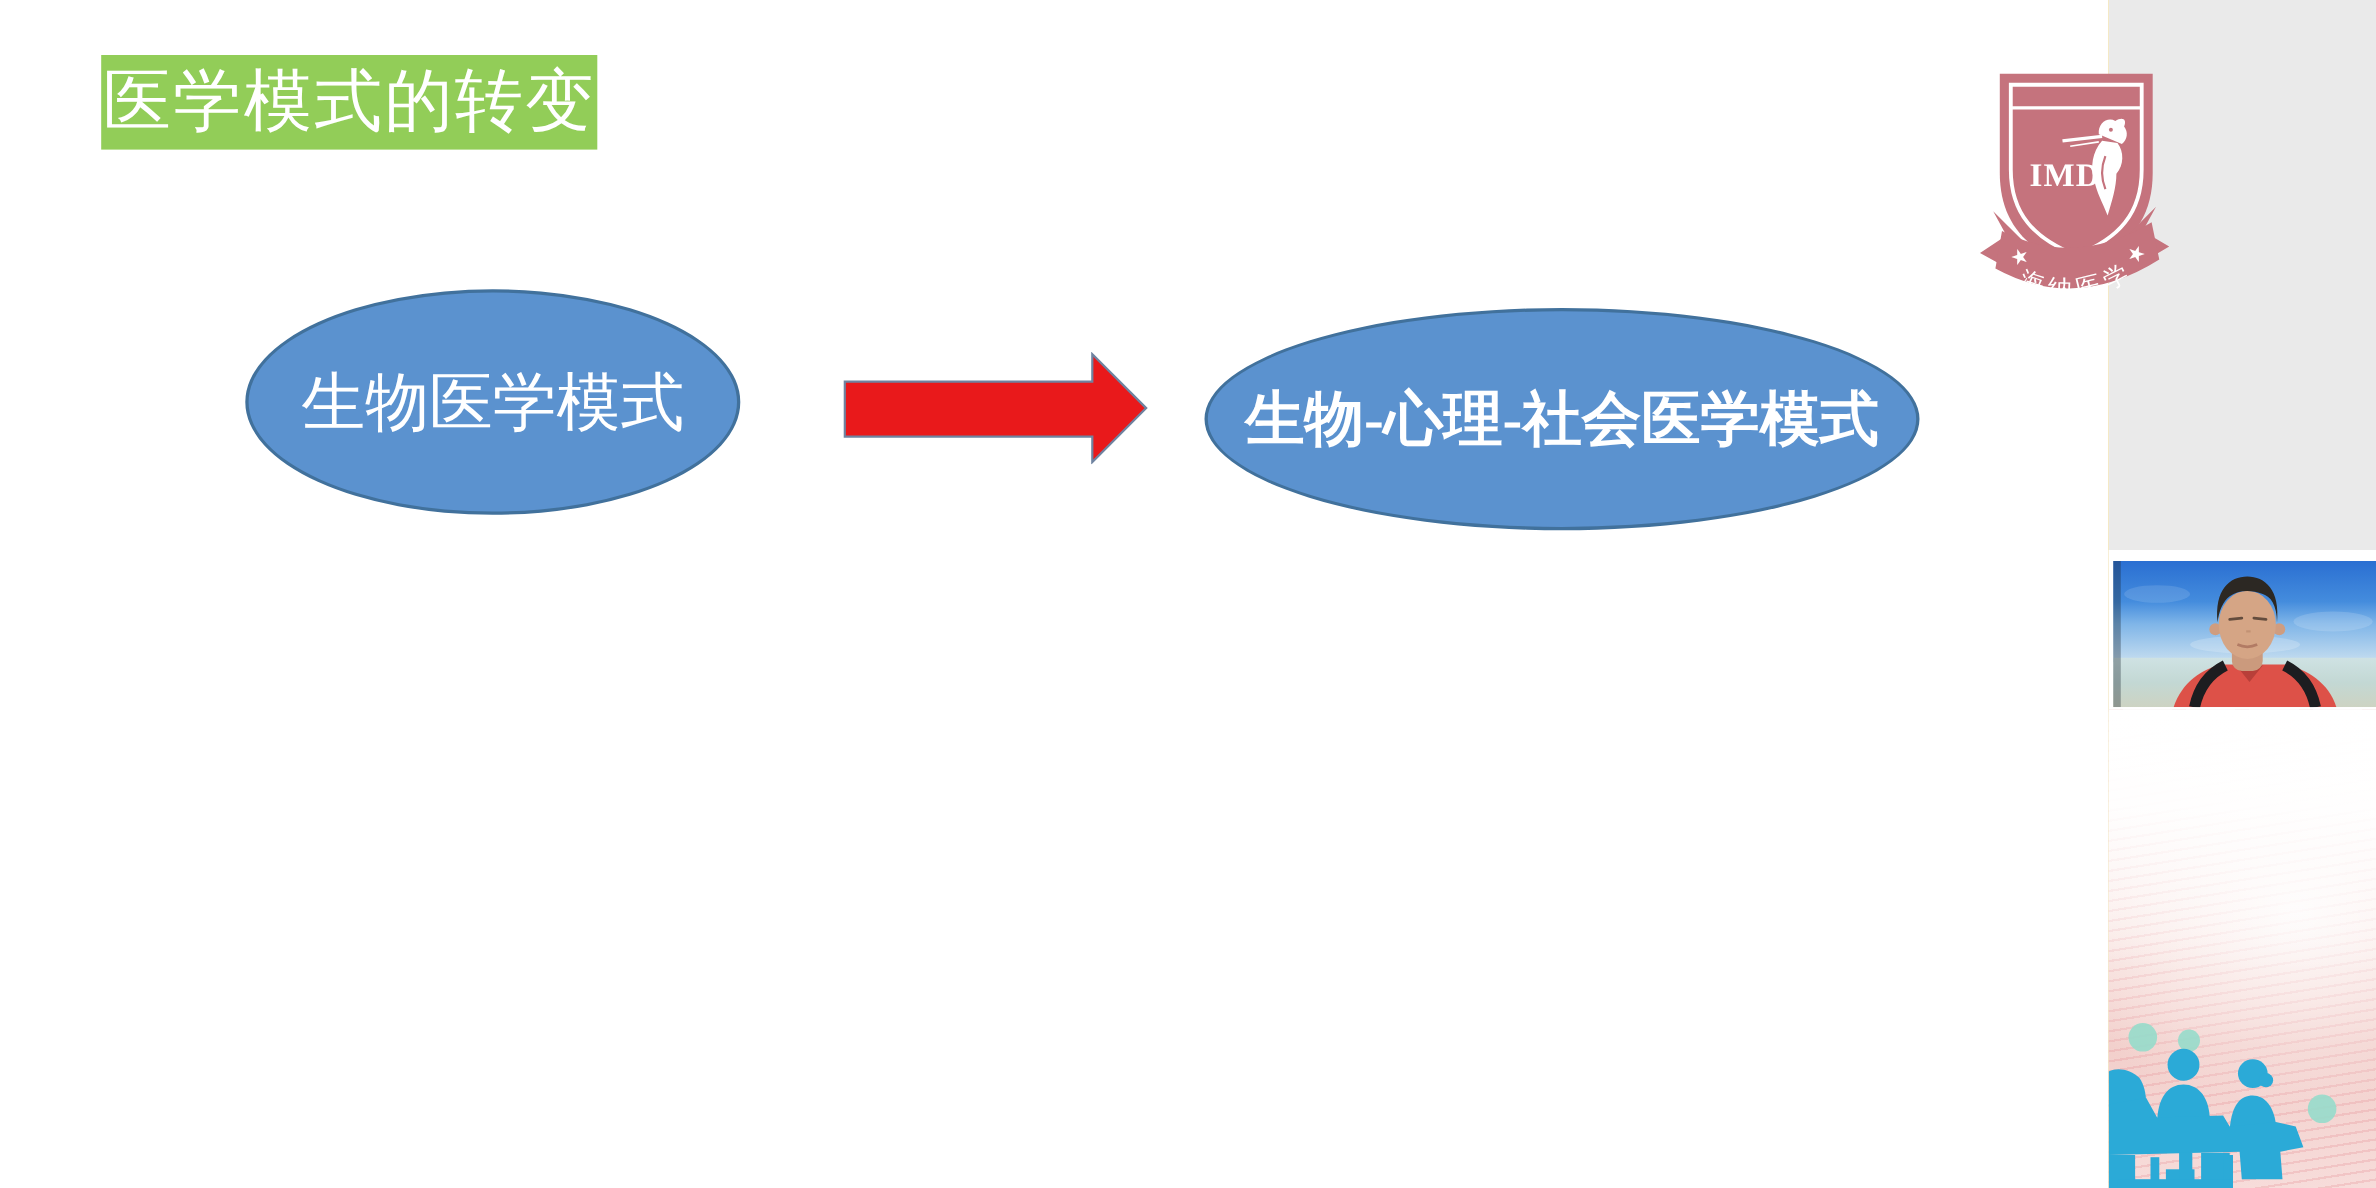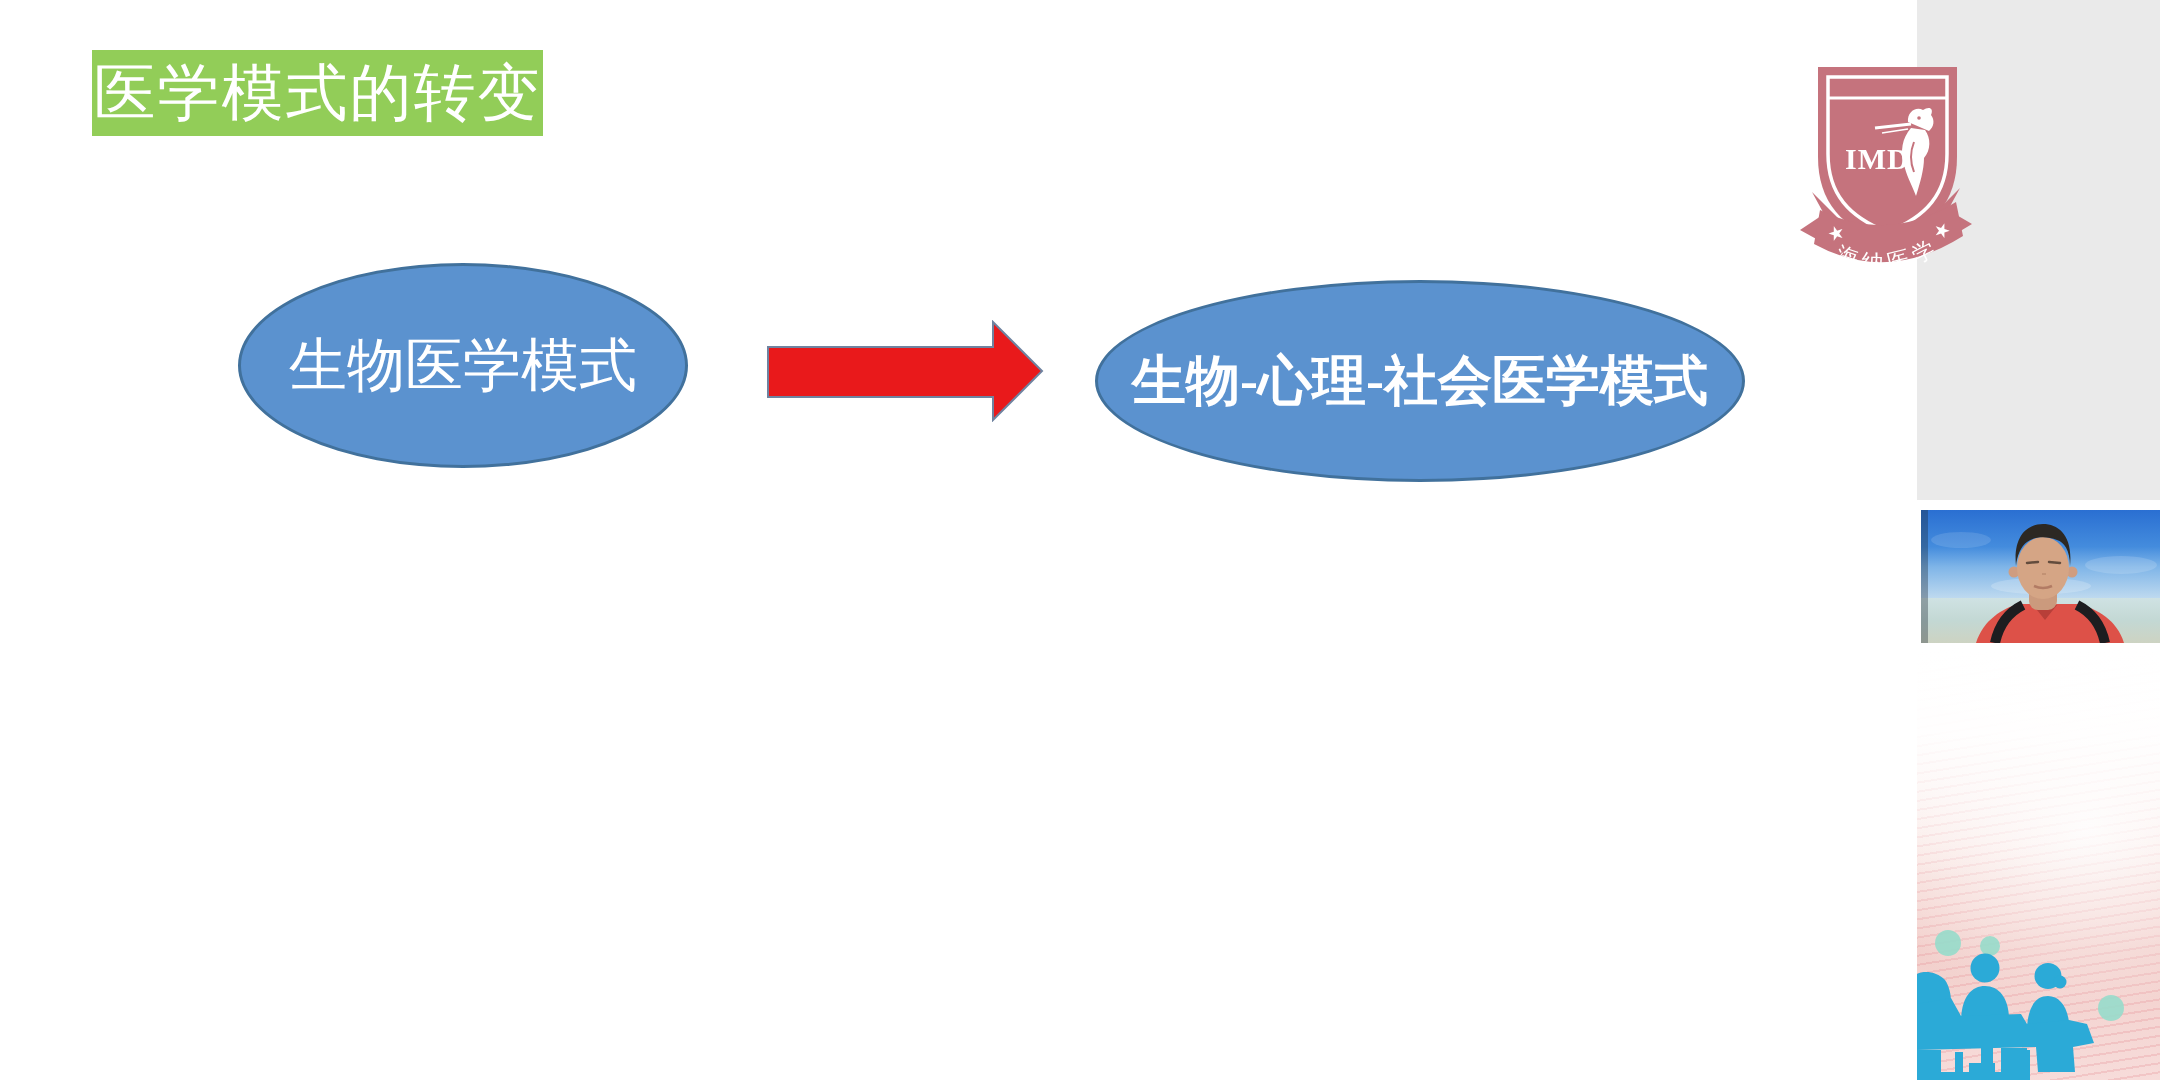--- a/index.html
+++ b/index.html
@@ -38,21 +38,21 @@
     background: #5b92cf;
     border: 3px solid #41719c;
     box-sizing: border-box;
     display: flex;
     align-items: center;
     justify-content: center;
     color: #ffffff;
     white-space: nowrap;
   }
   .node-left {
-    left: 238px; top: 263px;
+    left: 223px; top: 263px;
     width: 450px; height: 205px;
     font-size: 58px;
   }
   .node-right {
     left: 1095px; top: 280px;
     width: 650px; height: 202px;
     font-size: 54px;
     font-weight: bold;
   }
   .arrow-svg {

